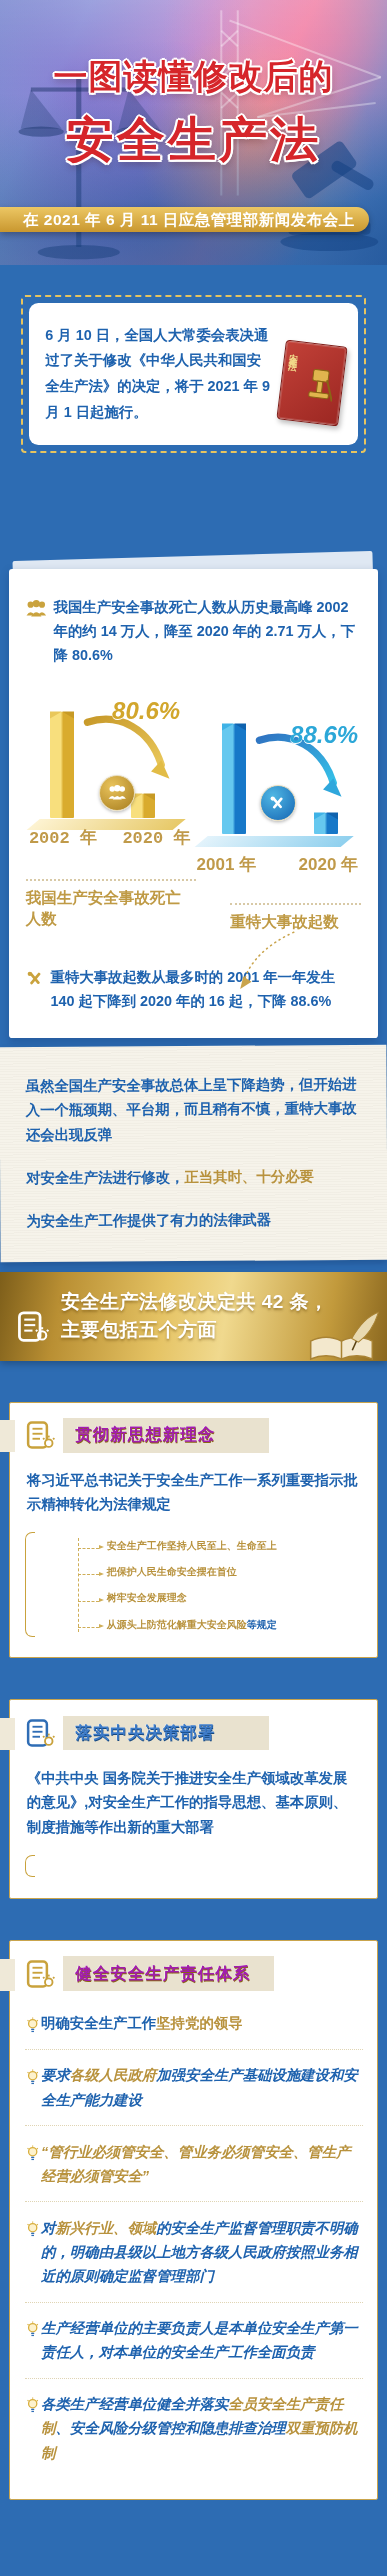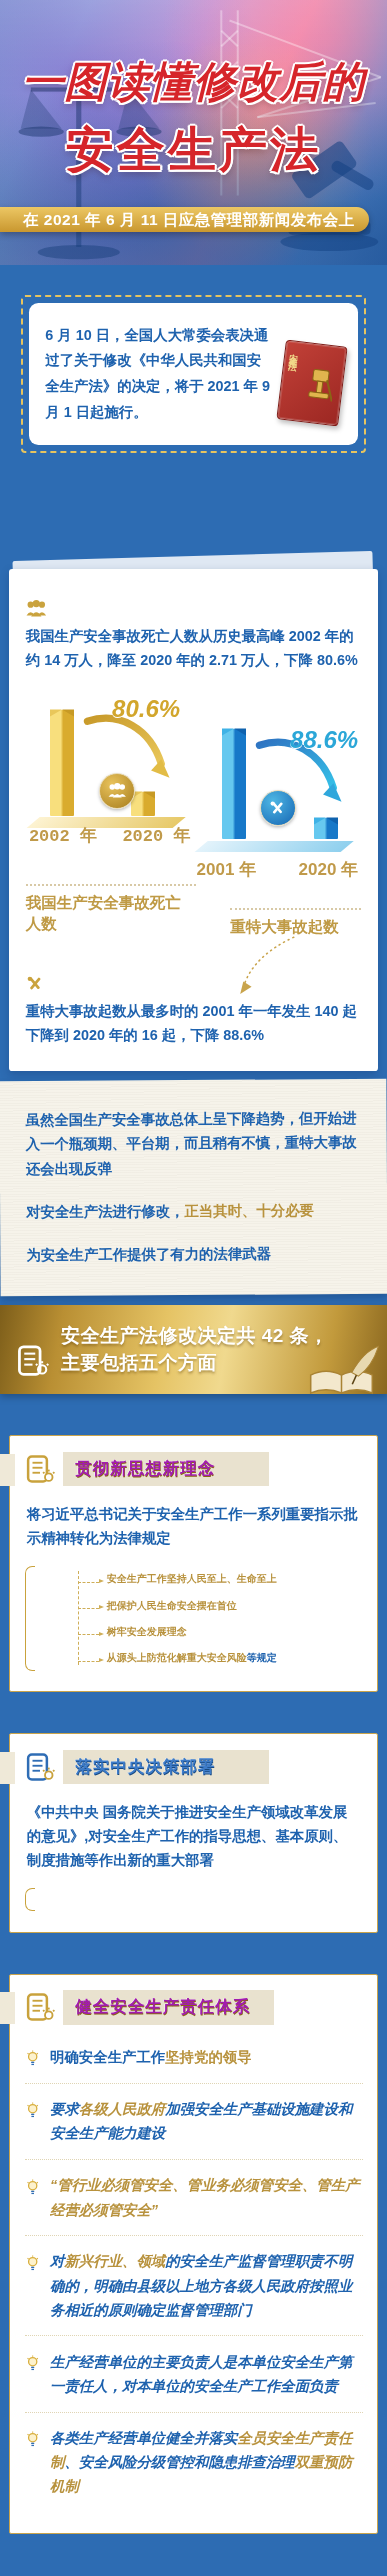--- a/index.html
+++ b/index.html
@@ -18,21 +18,21 @@
       radial-gradient(circle at 66% 55%, rgba(255,170,90,.45), transparent 40%),
       radial-gradient(circle at 18% 28%, rgba(110,70,190,.5), transparent 52%),
       radial-gradient(circle at 40% 80%, rgba(40,110,200,.55), transparent 55%),
       linear-gradient(115deg,#7f9fd6 0%,#9db7e6 18%,#c79ad8 42%,#e88fb0 62%,#5f8ed0 82%,#3c72b8 100%);
   }
   .hero-overlay{position:absolute;inset:0;background:linear-gradient(180deg,rgba(255,255,255,.12),transparent 35%,rgba(22,74,140,.55) 90%);}
   .hero-sil{position:absolute;inset:0;}
   .hero h1{position:absolute;top:54px;left:0;right:0;margin:0;text-align:center;z-index:3;}
   .hero h1 span{display:block;font-weight:900;color:#d6252a;
     text-shadow:-1.5px -1.5px 0 #fff,1.5px -1.5px 0 #fff,-1.5px 1.5px 0 #fff,1.5px 1.5px 0 #fff,0 -2.1px 0 #fff,0 2.1px 0 #fff,-2.1px 0 0 #fff,2.1px 0 0 #fff,0 4.1px 7.2px rgba(60,20,20,.35);}
-  .hero-line1{font-size:42px;letter-spacing:1px;font-style:italic;}
+  .hero-line1{font-size:34px;letter-spacing:1px;}
   .hero-line2{font-size:48px;margin-top:8.2px;letter-spacing:3.1px;}
   .ribbon{position:absolute;top:207px;left:0;width:369px;height:25px;line-height:25px;
     box-sizing:border-box;padding-left:23px;z-index:4;
     background:linear-gradient(180deg,#ecc764,#c9972f);
     border-radius:0 12.4px 12.4px 0;color:#fff;font-size:15.5px;font-weight:700;
     box-shadow:0 2.6px 6.2px rgba(0,0,0,.3);letter-spacing:0.5px;}
 
   
   .dashed-box{margin:30px 20.6px 0;border:2.6px dashed #e7c45e;border-radius:4.1px;padding:6.2px;}
   .intro-panel{background:#fff;border-radius:9.3px;padding:19.6px 13.4px 19.6px 16.5px;display:flex;gap:7.2px;align-items:flex-start;}
@@ -42,24 +42,24 @@
     transform:rotate(7deg);box-shadow:inset 0 0 0 1.5px rgba(255,255,255,.14),2.1px 3.1px 5.2px rgba(0,0,0,.25);
     display:flex;}
   .book-spine-text{writing-mode:vertical-rl;color:#f2d98a;font-size:8.8px;font-weight:700;letter-spacing:2.1px;padding:5.2px 1px 0 3.1px;}
   .book-gavel{margin:auto;}
 
   
   .chart-card{position:relative;margin:116px 9.3px 0;background:#fff;border-radius:3.1px;
     padding:27px 16.5px 24px;box-shadow:0 3.1px 8.2px rgba(10,40,90,.25);}
   .chart-card::before{content:"";position:absolute;left:4.1px;right:4.1px;top:-13.4px;height:41px;
     background:#dfe8f3;transform:rotate(-1.6deg);z-index:-1;border-radius:2.1px;}
-  .stat-bullet{display:flex;gap:7.2px;align-items:flex-start;flex-direction:column;}
+  .stat-bullet{display:flex;gap:7.2px;align-items:flex-start;}
   .stat-bullet p{margin:0;color:#1e62ae;font-size:14.4px;line-height:1.65;font-weight:700;}
   .stat-icon{flex:none;margin-top:4.1px;}
-  .charts{display:flex;justify-content:space-between;margin-top:17.5px;}
+  .charts{display:flex;justify-content:space-between;margin-top:17.5px;align-items:center;}
   .chart{position:relative;width:173px;height:160px;}
   .chart.right{margin-top:13.4px;}
   .bar{position:absolute;border-radius:1px;}
   .bar::before{content:"";position:absolute;top:0;left:0;width:0;height:0;}
   .gold .bar.tall{left:24px;bottom:34px;width:24px;height:106px;background:linear-gradient(90deg,#f8df7d 45%,#d9ab2e 55%);}
   .gold .bar.short{right:39px;bottom:34px;width:24px;height:24px;background:linear-gradient(90deg,#f8df7d 45%,#d9ab2e 55%);}
   .blue-c .bar.tall{left:28px;bottom:24px;width:24px;height:110px;background:linear-gradient(90deg,#66c8ef 45%,#1778c8 55%);}
   .blue-c .bar.short{right:23px;bottom:24px;width:24px;height:21.6px;background:linear-gradient(90deg,#66c8ef 45%,#1778c8 55%);}
   .gold .bar::before{border-left:12px solid #c79a25;border-right:12px solid #e9c75a;border-top:7.2px solid transparent;transform:translateY(-0.5px) rotate(180deg);}
   .blue-c .bar::before{border-left:12px solid #0f62ae;border-right:12px solid #3fb2e6;border-top:7.2px solid transparent;transform:translateY(-0.5px) rotate(180deg);}
@@ -119,21 +119,21 @@
     border:1.5px solid #c9a23c;border-right:none;border-radius:7.2px 0 0 7.2px;}
   .added-label{writing-mode:vertical-rl;color:#c9a23c;font-weight:900;font-size:17px;letter-spacing:4.1px;
     background:linear-gradient(180deg,#e3bd55,#a87f22);-webkit-background-clip:text;background-clip:text;-webkit-text-fill-color:transparent;}
   .added-items{display:flex;flex-direction:column;gap:11.3px;margin:5.2px 0 5.2px 17.5px;padding-left:14.4px;border-left:1px dashed #cfae58;}
   .added-item{display:flex;align-items:flex-start;}
   .dash-arrow{flex:none;position:relative;width:20.6px;height:1px;border-top:1px dashed #cfae58;margin:10.3px 8.2px 0 -15px;}
   .dash-arrow::after{content:"";position:absolute;right:-5.2px;top:-3.6px;border-left:5.2px solid #cfae58;border-top:2.6px solid transparent;border-bottom:2.6px solid transparent;}
   .added-text{margin:0;font-size:10px;line-height:1.5;font-weight:900;color:#b8923d;}
   .added-text .t-rest{color:#1e62ae;font-weight:700;}
 
-  .li{display:flex;gap:11px;align-items:flex-start;padding:13.4px 1px;}
+  .li{display:flex;gap:2px;align-items:flex-start;padding:13.4px 1px;}
   .li + .li{border-top:1px dotted #e0d5b4;font-style:italic;}
   .li-icon{flex:none;margin-top:5.2px;}
   .li p{margin:0;color:#1e62ae;font-size:14.4px;line-height:1.68;font-weight:700;}
   .li p .g{color:#b8923d;font-weight:900;}
   .items-wrap{margin-top:7.2px;}
 </style>
 </head>
 <body>
 
 <div class="page">

